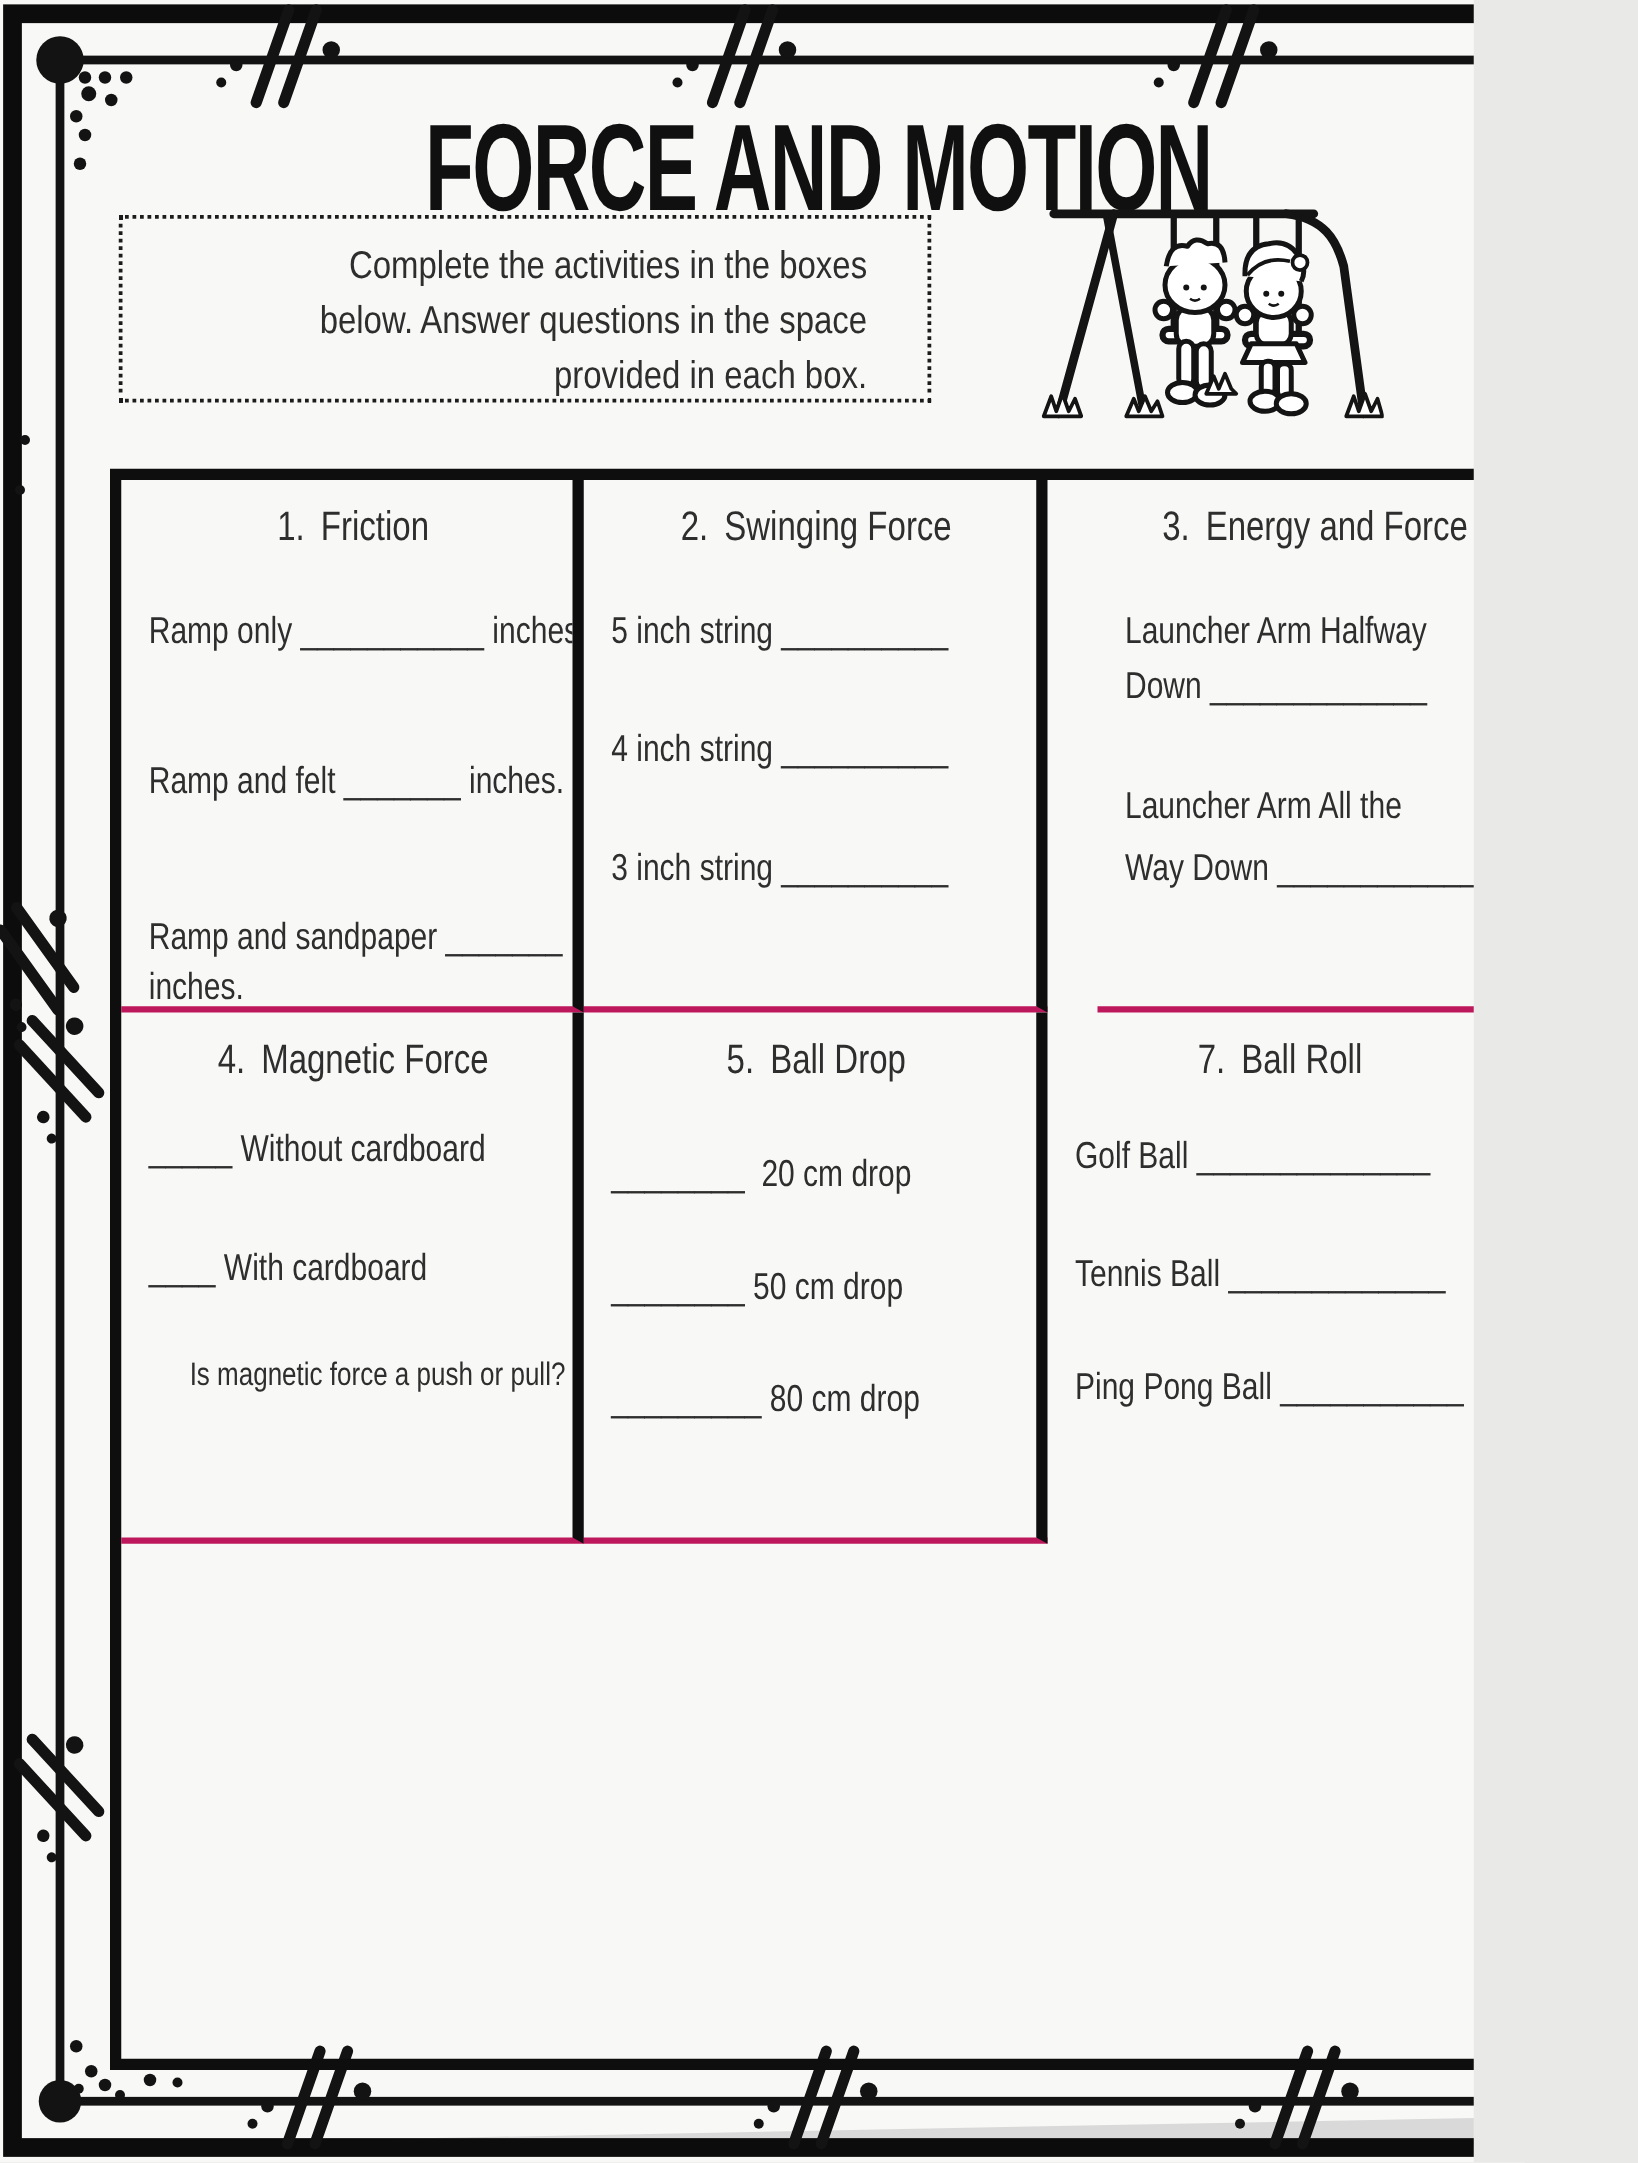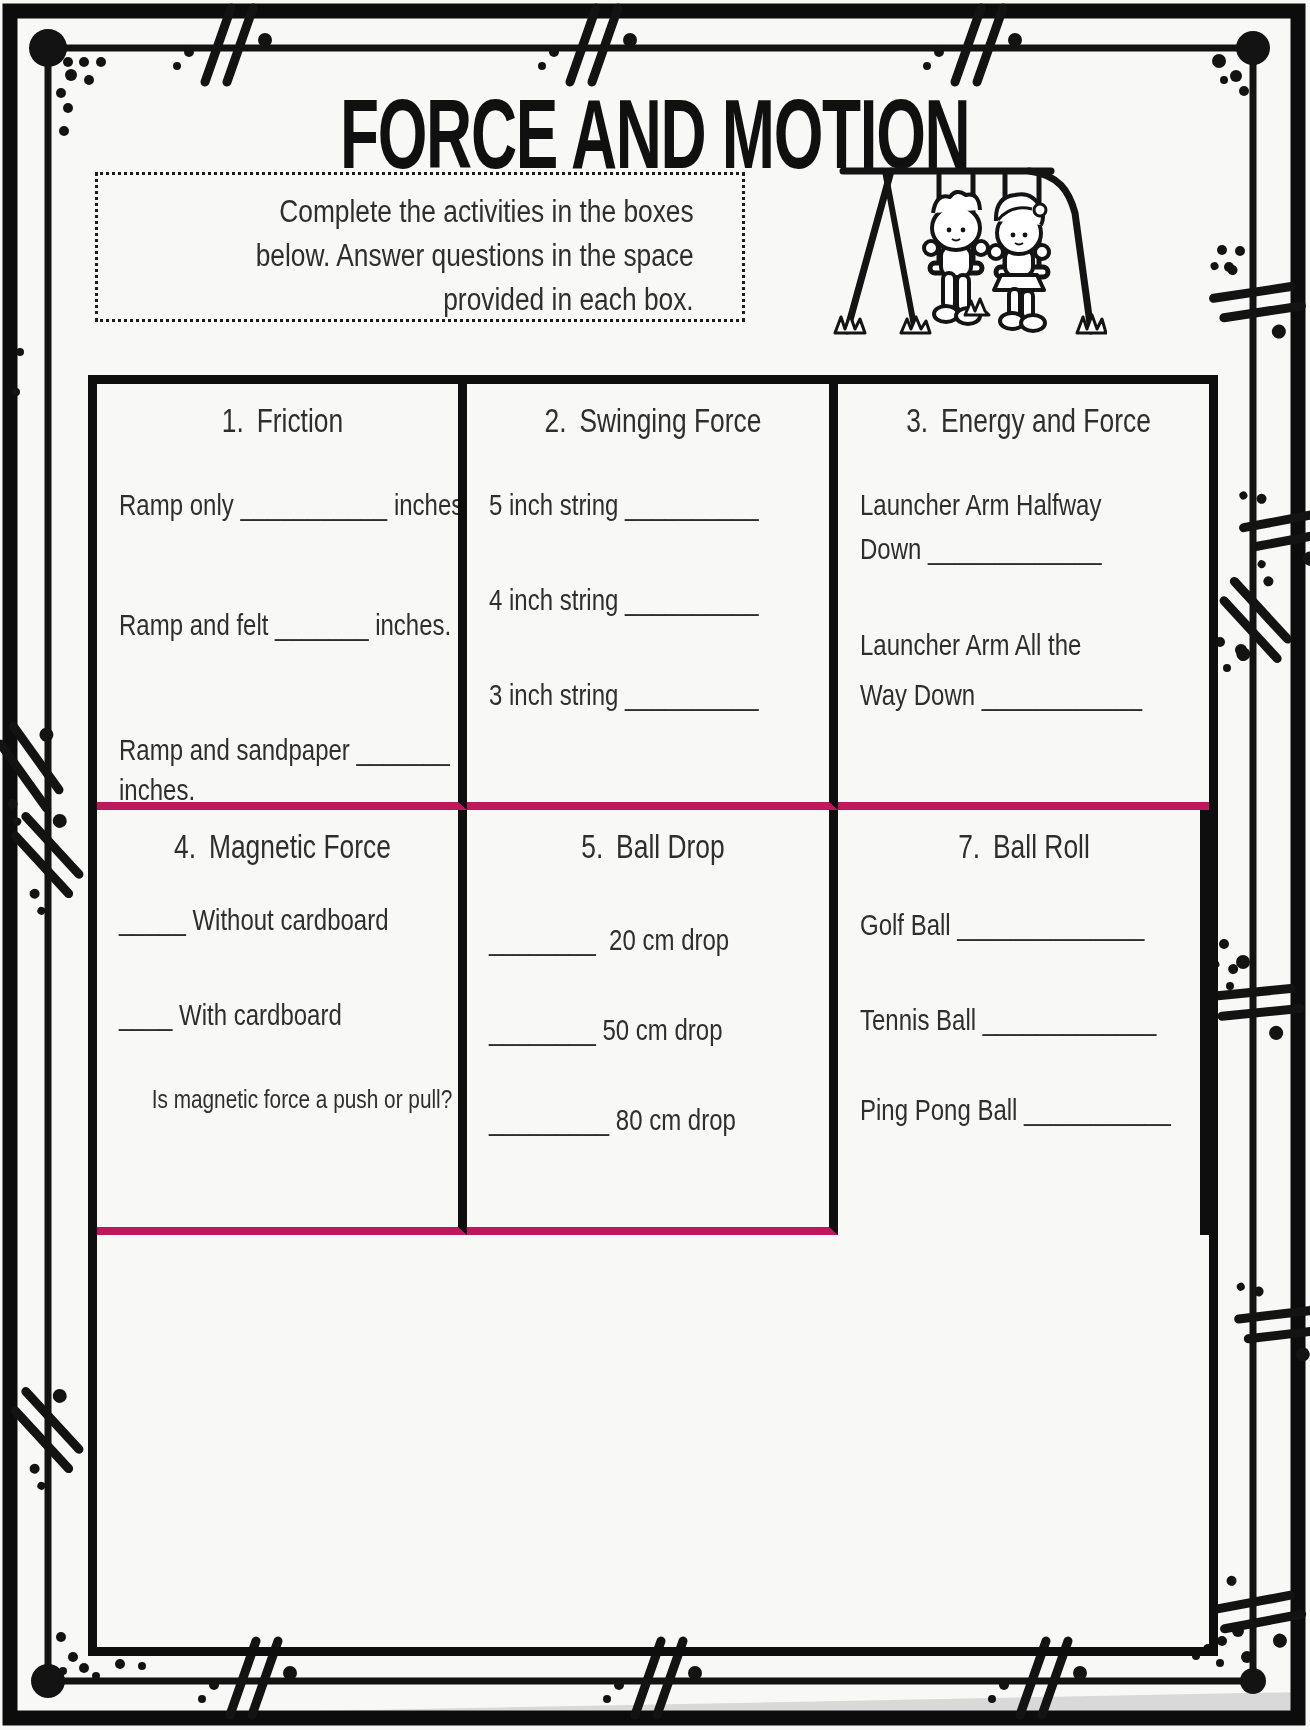--- a/index.html
+++ b/index.html
@@ -1,17 +1,17 @@
 <!DOCTYPE html>
 <html><head>
 <meta charset="utf-8">
 <style>
   html,body{margin:0;padding:0;background:#e9e9e7;}
   .page{
-    position:relative; width:1310px; height:1730px;
+    position:relative; width:1179px; height:1730px;
     background:#f8f8f6; overflow:hidden;
     font-family:"Liberation Sans", sans-serif; color:#2e2e2e;
   }
   .decor{position:absolute;left:0;top:0;width:1310px;height:1730px;pointer-events:none;}
 
   .title-wrap{position:absolute;left:0;top:80px;width:1310px;text-align:center;}
   .title{
     display:inline-block;font-size:94px;font-weight:900;letter-spacing:-2px;
     color:#101010;transform:scale(0.68,1.05);transform-origin:center;
     white-space:pre;
@@ -28,24 +28,24 @@
   }
 
   .swing-clipart{position:absolute;left:833px;top:147px;width:274px;height:190px;}
 
   .grid{
     position:absolute;left:88px;top:375px;width:1130px;height:1281px;
     display:grid;grid-template-columns:370px 371px 1fr;grid-template-rows:426px 425px 1fr;
     border:9px solid #0e0e0e;box-sizing:border-box;
   }
   .cell{
-    border-right:9px solid #0e0e0e;border-bottom:8px solid #be185d;
+    border-right:9px solid #0e0e0e;border-bottom:5px solid #be185d;
     box-sizing:border-box;padding:16px 12px 0 22px;overflow:hidden;
   }
-  .cell.last-col{border-right:none;}
+  .cell.last-col{border-right:none;margin-left:40px;}
   .cell.last-row{border-bottom:none;}
 
   .cell-title{
     text-align:center;font-size:33px;line-height:42px;color:#2e2e2e;
     transform:scaleX(0.8);transform-origin:center;white-space:pre;
   }
   .cell-title .num{margin-right:16px;}
   .cell-title.wide-gap .num{margin-right:40px;}
 
   .box-line{

